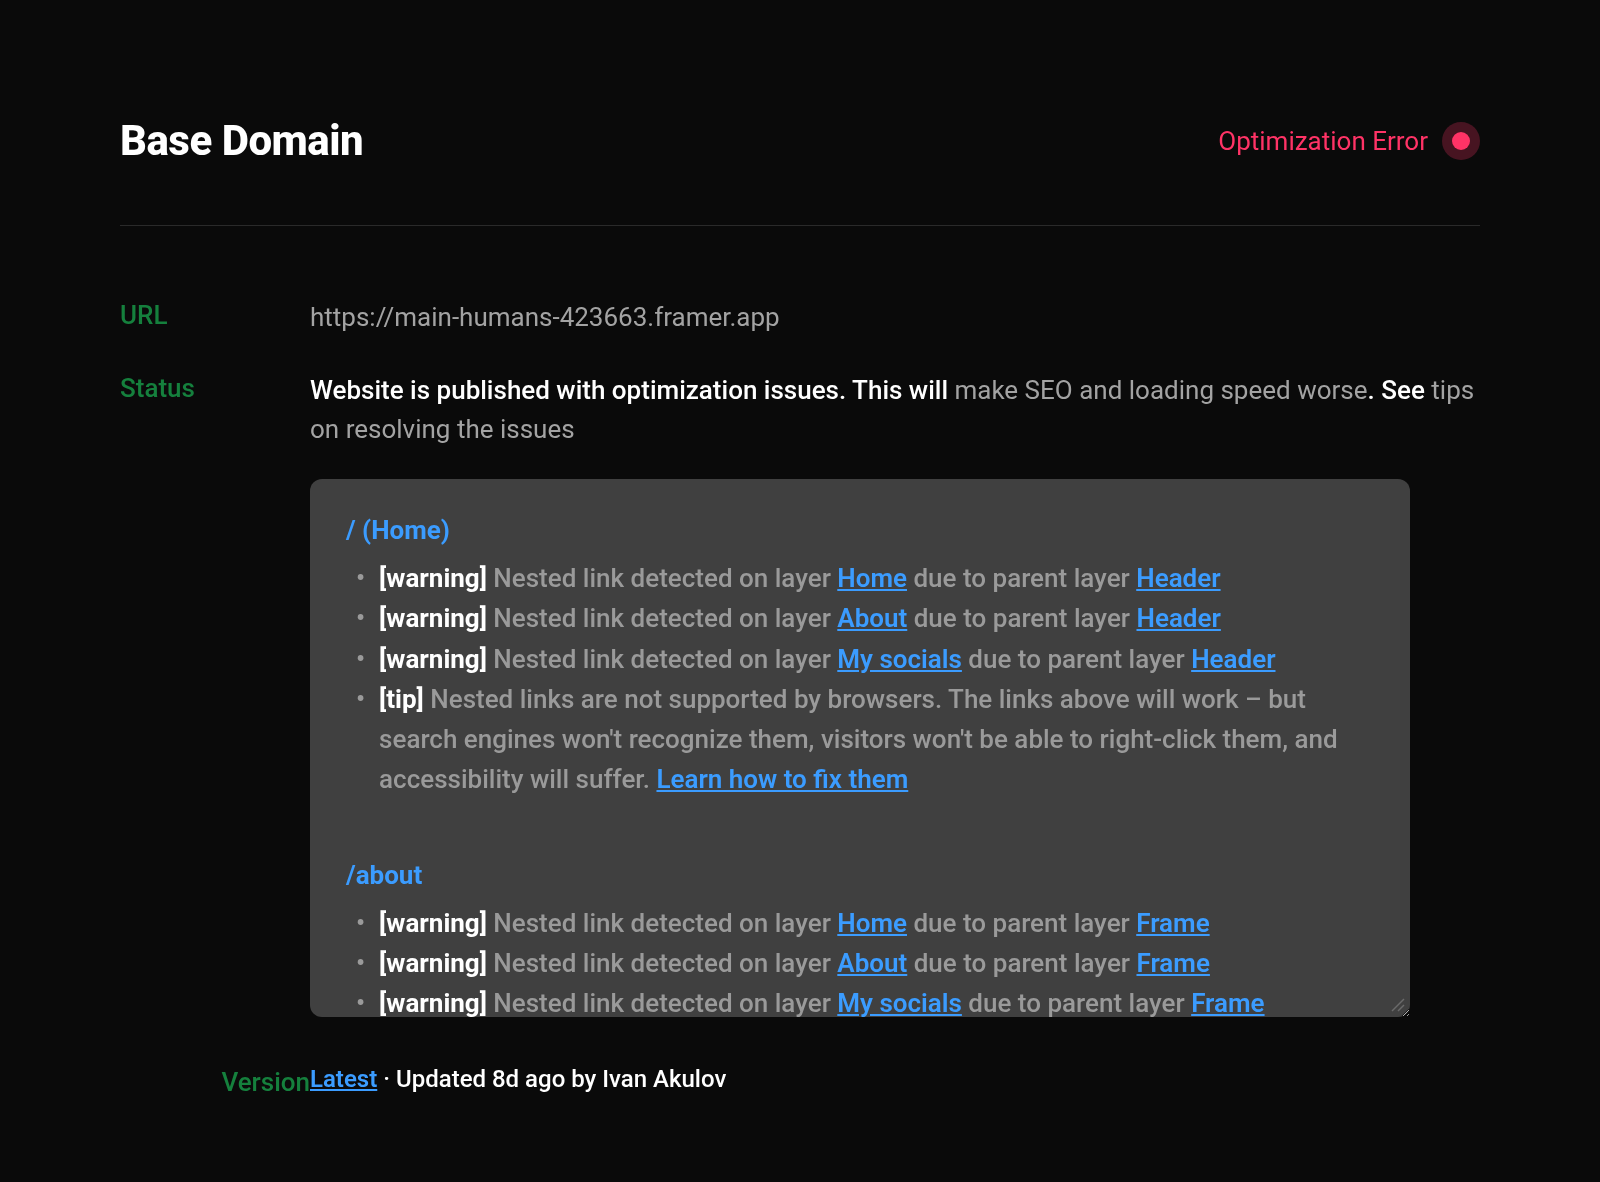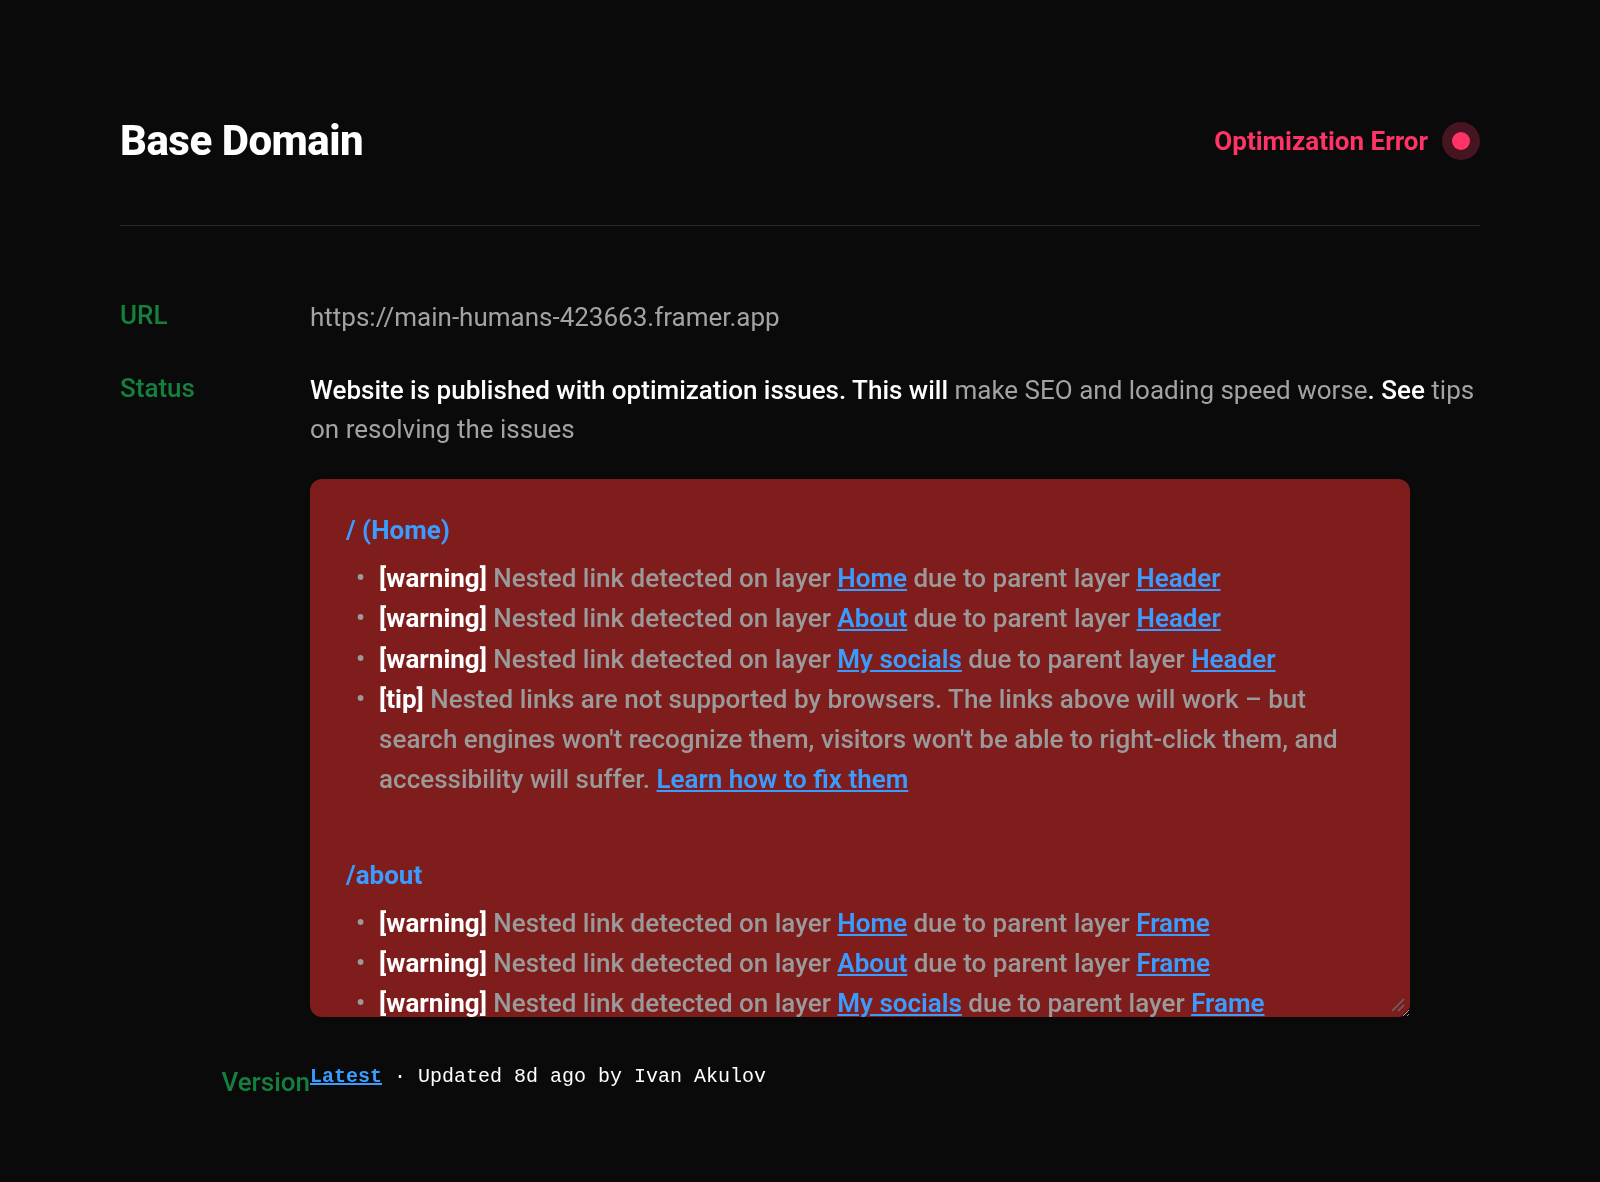--- a/index.html
+++ b/index.html
@@ -26,21 +26,21 @@
     font-weight: 800;
     letter-spacing: -0.5px;
     color: #ffffff;
   }
   .status-badge {
     display: flex;
     align-items: center;
     gap: 14px;
     color: #ff3366;
     font-size: 26px;
-    font-weight: 700;
+    font-weight: 400;
   }
   .status-dot-wrap {
     width: 38px;
     height: 38px;
     border-radius: 50%;
     background: rgba(255, 51, 102, 0.25);
     display: flex;
     align-items: center;
     justify-content: center;
     flex-shrink: 0;
@@ -76,21 +76,21 @@
     color: #ffffff;
   }
   .link {
     color: #a3a3a3;
     text-decoration: none;
     font-weight: 400;
   }
   .status-text { color: #ffffff; font-weight: 500; }
   .issues-panel {
     margin-top: 30px;
-    background: #7f1d1d;
+    background: #404040;
     border-radius: 12px;
     padding: 32px 36px 20px 36px;
     width: 1100px;
     height: 538px;
     overflow: hidden;
     position: relative;
     resize: both;
   }
   .issue-page-heading {
     color: #3b9cff;
@@ -128,24 +128,23 @@
     height: 16px;
     pointer-events: none;
   }
   .version-row {
     display: flex;
     align-items: flex-start;
     margin-top: 48px;
     text-align: right;
   }
   .version-value {
-    font-size: 20px;
+    font-size: 24px;
     color: #ffffff;
     font-weight: 500;
-    font-family: Liberation Mono, monospace;
   }
   .version-link { color: #3b9cff; font-weight: 600; }
   .sep { color: #ffffff; }
   .spacer-after-home { height: 36px; }
 </style>
 </head>
 <body>
 
 <div class="container">
 

